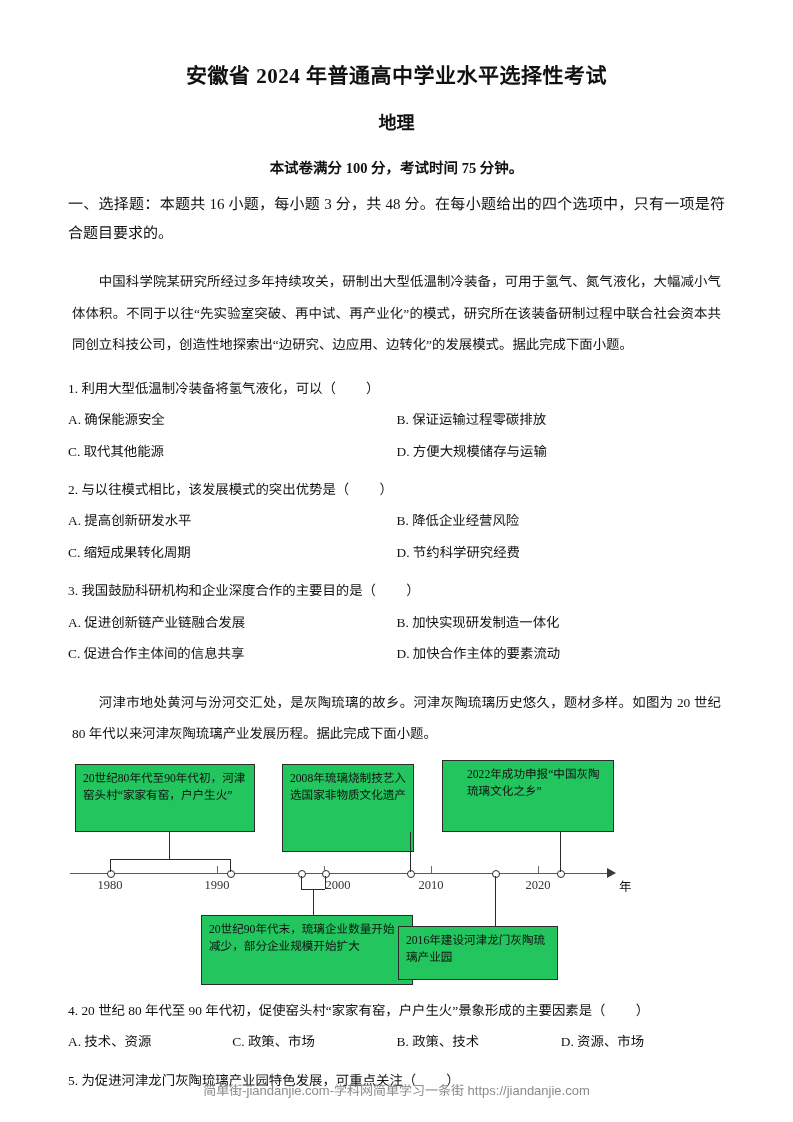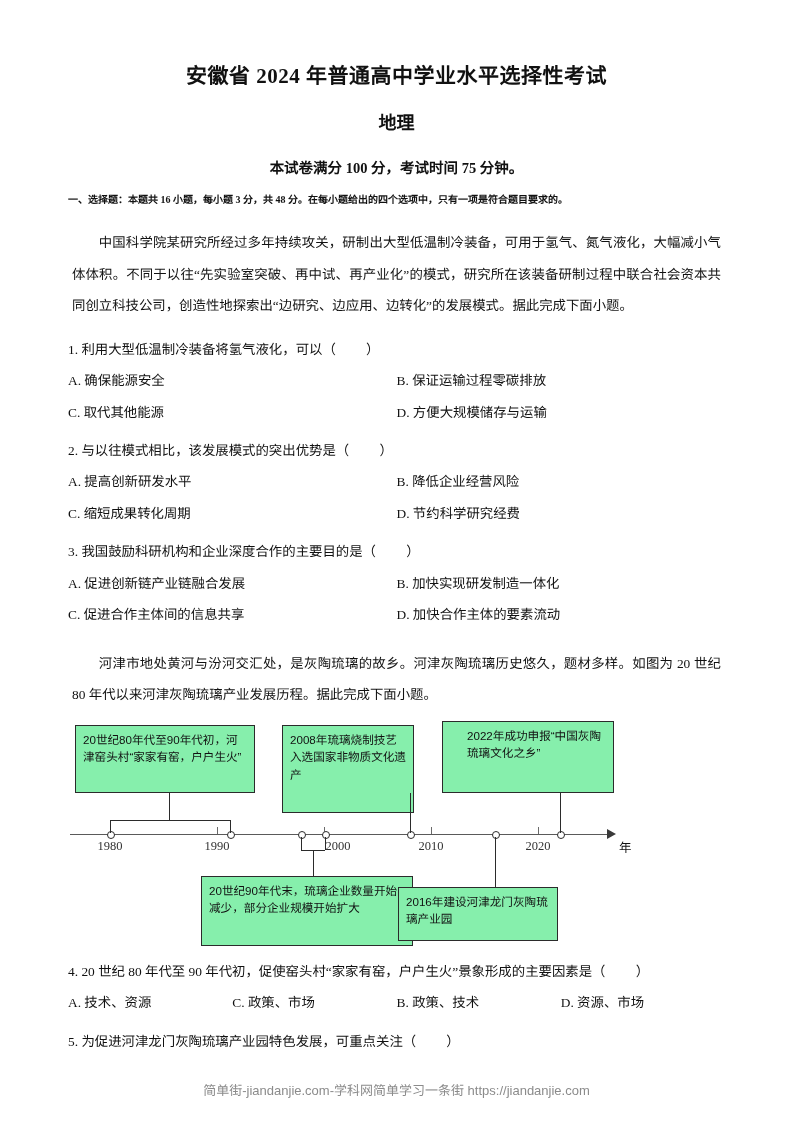--- a/index.html
+++ b/index.html
@@ -45,22 +45,22 @@
   .exam-info {
     text-align: center;
     font-size: 14.5px;
     font-weight: bold;
     margin: 0;
     padding-top: 23px;
     line-height: 1.3;
   }
 
   .section-head {
-    font-size: 10px;
-    font-weight: bold;
+    font-size: 15px;
+    font-weight: normal;
     line-height: 1.95;
     margin: 0;
     padding-top: 12px;
     text-align: justify;
     text-justify: inter-ideograph;
   }
 
   
   .passage {
     font-size: 13.4px;
@@ -108,23 +108,23 @@
     margin-top: 8px;
     margin-left: 2px;
   }
   .tl-box {
     position: absolute;
     border: 1px solid #2b2b2b;
     box-sizing: border-box;
     font-size: 11.6px;
     line-height: 1.5;
     padding: 5px 6px 4px 7px;
-    font-family: Liberation Sans, sans-serif;
+    font-family: Liberation Serif, serif;
     color: #111;
-    background: #86efac;
+    background: #22c55e;
   }
   .tl-axis {
     position: absolute;
     left: 0;
     top: 115px;
     width: 540px;
     height: 1px;
     background: #5a5a5a;
   }
   .tl-arrow {

